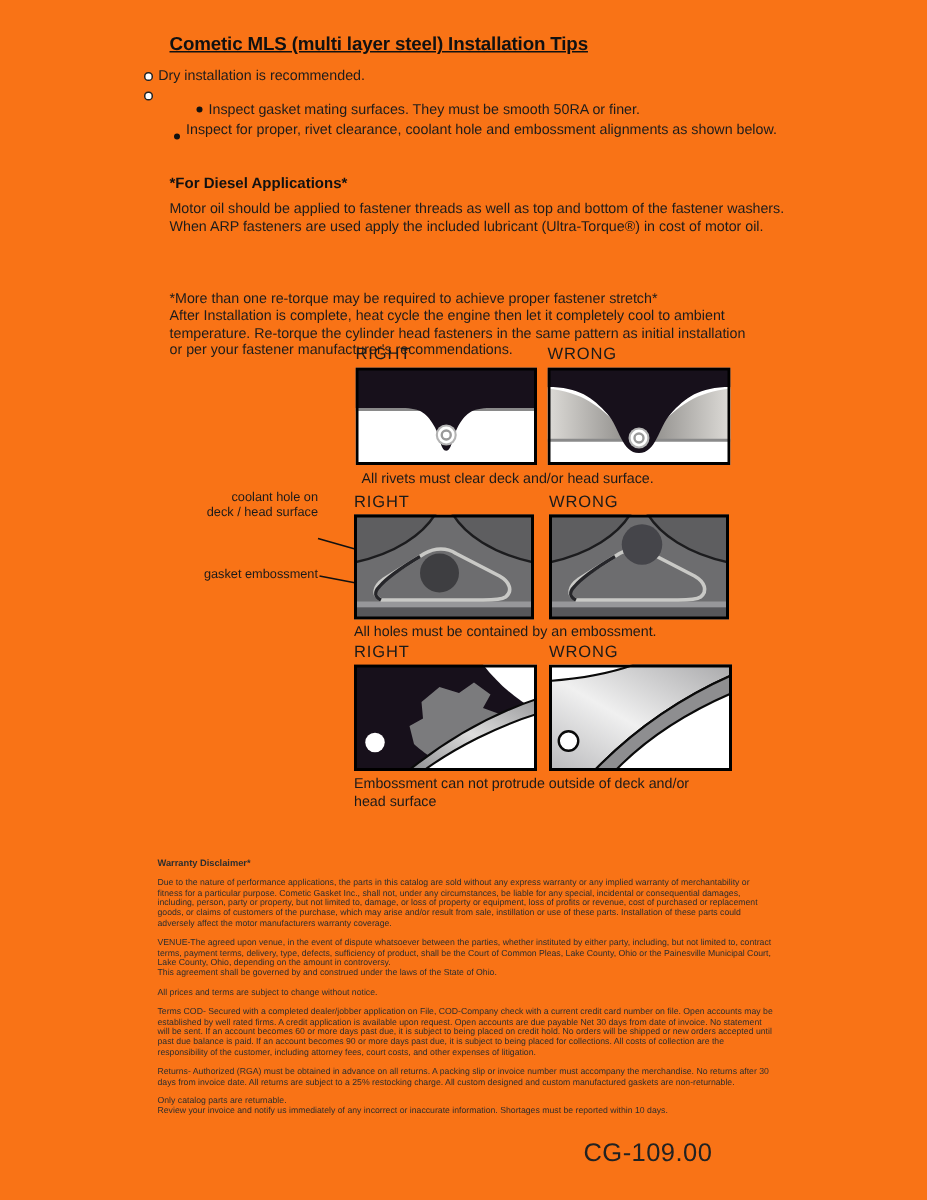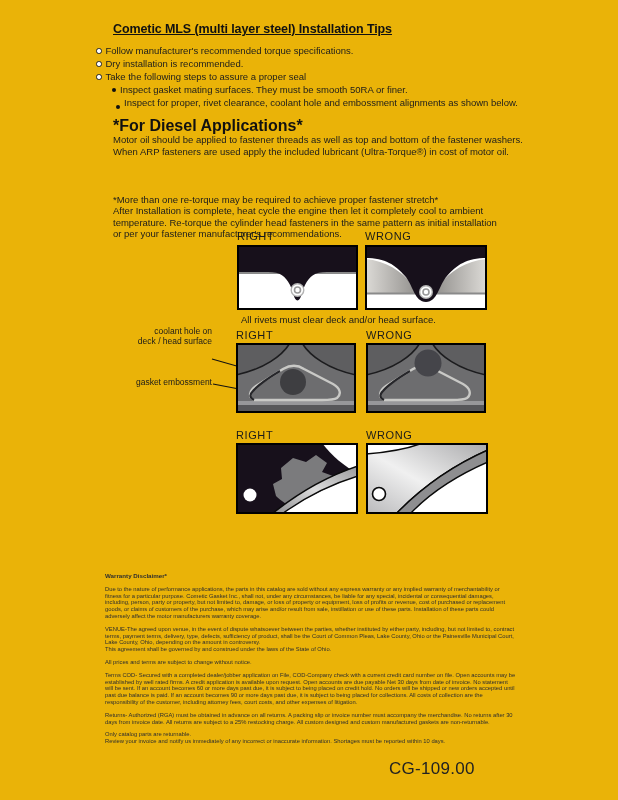--- a/index.html
+++ b/index.html
@@ -1,19 +1,19 @@
 <!DOCTYPE html>
 <html><head>
 <meta charset="utf-8">
 <style>
   html,body{margin:0;padding:0;background:#e8e8e8;}
   .page{
     position:relative;
     width:618px;height:800px;
-    background:#eab308;
+    background:#f97316;
     margin:0 auto;
     font-family:"Liberation Sans", sans-serif;
     color:#1c1c1c;
     overflow:hidden;
   }
   .abs{position:absolute;}
   .title{
     font-size:12.5px;font-weight:bold;color:#111;
     text-decoration:underline;
     letter-spacing:-0.1px;
@@ -21,21 +21,21 @@
   }
   .bullet-row{display:flex;align-items:flex-start;font-size:9.5px;line-height:13px;white-space:nowrap;}
   .marker-open{
     width:3.5px;height:3.5px;border:1px solid #222;border-radius:50%;
     margin:4px 4px 0 0;flex:0 0 auto;background:#fff;
   }
   .marker-solid{
     width:4px;height:4px;border-radius:50%;background:#111;
     margin:4.5px 4px 0 0;flex:0 0 auto;
   }
-  .h-bold{font-size:16px;font-weight:bold;color:#111;white-space:nowrap;}
+  .h-bold{font-size:10px;font-weight:bold;color:#111;white-space:nowrap;}
   .para{font-size:9.5px;line-height:11.5px;white-space:pre-line;}
   .rw-header{
     font-size:11px;letter-spacing:0.6px;color:#1a1a1a;
     white-space:nowrap;
   }
   .caption{font-size:9.5px;line-height:11.5px;color:#1a1a1a;}
   .diagram-label{font-size:8.5px;line-height:9.5px;color:#1a1a1a;text-align:right;white-space:nowrap;}
   .legal{font-size:5.8px;line-height:6.8px;color:#2e2e2e;width:412px;}
   .legal p{margin:0 0 6px 0;white-space:pre-line;}
   .legal .lg-head{font-weight:bold;margin-bottom:6px;font-size:6.2px;}
@@ -45,31 +45,26 @@
 </head>
 <body>
 
 <div class="page">
 
   <div class="abs title" style="left:113px;top:22px;">Cometic MLS (multi layer steel) Installation Tips</div>
 
   <div class="abs" style="left:96px;top:44px;">
     <div class="bullet-row">
       <span class="marker-open"></span>
-      <span>Follow manufacturer's recommended torque specifications.</span>
+      <span>Dry installation is recommended.</span>
     </div>
     <div class="bullet-row">
       <span class="marker-open"></span>
-      <span>Dry installation is recommended.</span>
-    </div>
-    <div class="bullet-row">
-      <span class="marker-open"></span>
-      <span>Take the following steps to assure a proper seal</span>
-    </div>
-    <div class="bullet-row" style="margin-left:16px;">
+    </div>
+    <div class="bullet-row" style="margin-left:35px;">
       <span class="marker-solid"></span>
       <span>Inspect gasket mating surfaces.  They must be smooth 50RA or finer.</span>
     </div>
     <div class="bullet-row" style="margin-left:20px;align-items:flex-end;">
       <span class="marker-solid"></span>
       <span>Inspect for proper, rivet clearance, coolant hole and embossment alignments as shown below.</span>
     </div>
   </div>
 
   <div class="abs h-bold" style="left:113px;top:117px;">*For Diesel Applications*</div>
@@ -150,20 +145,21 @@
     <rect x="0" y="58" width="120" height="4" fill="#97979a"></rect>
     <rect x="0" y="62" width="120" height="8" fill="#57575a"></rect>
     <path d="M0 0 H54 C46 13 28 26 0 32 Z" fill="#5e5e60" stroke="#1c1c1e" stroke-width="1.6"></path>
     <path d="M120 0 H66 C74 13 92 26 120 32 Z" fill="#5e5e60" stroke="#1c1c1e" stroke-width="1.6"></path>
     <path d="M18 57 C12 54 13 48 20 43 L47 26 C54 22 62 22 68 26 L97 41 C104 45 106 51 101 55 C98 57 92 57 86 57 Z" fill="none" stroke="#c9c9c6" stroke-width="2.4" stroke-linejoin="round"></path>
     <path d="M44 28 C34 34 22 42 17 48 C13 52 14 55 18 57" fill="none" stroke="#26262a" stroke-width="2.2"></path>
     <circle cx="62" cy="20" r="13.5" fill="#45454a"></circle>
     <rect x="1" y="1" width="118" height="68" fill="none" stroke="#000" stroke-width="2"></rect>
   </svg>
 
+  <div class="abs caption" style="left:236px;top:416px;width:270px;">All holes must be contained by an embossment.</div>
 
   <div class="abs rw-header" style="left:236px;top:429px;width:122px;">RIGHT</div>
   <div class="abs rw-header" style="left:366px;top:429px;width:122px;">WRONG</div>
 
   <svg class="abs" style="left:236px;top:443px;" width="122" height="71" viewBox="0 0 122 71">
     <defs>
       <linearGradient id="r3band" x1="0" y1="1" x2="1" y2="0">
         <stop offset="0" stop-color="#8d8d8f"></stop>
           <stop offset="0.5" stop-color="#dcdcdc"></stop>
           <stop offset="1" stop-color="#9a9a9c"></stop>
@@ -186,20 +182,21 @@
           <stop offset="1" stop-color="#a9a9ab"></stop>
       </linearGradient>
     </defs>
     <rect width="122" height="71" fill="#ffffff"></rect>
     <path d="M0 11 C26 9 46 4 57 0 H122 V7 C88 22 56 44 30 71 H0 Z" fill="url(#r3w)" stroke="#0a0a0a" stroke-width="1.4"></path>
     <path d="M30 71 C56 44 88 22 122 7 L122 19 C92 32 64 50 44 71 Z" fill="#8e8e90" stroke="#0a0a0a" stroke-width="1.4"></path>
     <circle cx="13" cy="51" r="6.5" fill="#ffffff" stroke="#0a0a0a" stroke-width="1.6"></circle>
     <rect x="1" y="1" width="120" height="69" fill="none" stroke="#000" stroke-width="2"></rect>
   </svg>
 
+  <div class="abs caption" style="left:236px;top:517px;width:232px;">Embossment can not protrude outside of deck and/or head surface</div>
 
   <div class="abs legal" style="left:105px;top:573px;">
     <p class="lg-head">Warranty Disclaimer*</p>
     <p>Due to the nature of performance applications, the parts in this catalog are sold without any express warranty or any implied warranty of merchantability or fitness for a particular purpose.  Cometic Gasket Inc., shall not, under any circumstances, be liable for any special, incidental or consequential damages, including, person, party or property, but not limited to, damage, or loss of property or equipment, loss of profits or revenue, cost of purchased or replacement goods, or claims of customers of the purchase, which may arise and/or result from sale, instillation or use of these parts.  Installation of these parts could adversely affect the motor manufacturers warranty coverage.</p>
     <p>VENUE-The agreed upon venue, in the event of dispute whatsoever between the parties, whether instituted by either party, including, but not limited to, contract terms, payment terms, delivery, type, defects, sufficiency of product, shall be the Court of Common Pleas, Lake County, Ohio or the Painesville Municipal Court, Lake County, Ohio, depending on the amount in controversy.
 This agreement shall be governed by and construed under the laws of the State of Ohio.</p>
     <p>All prices and terms are subject to change without notice.</p>
     <p>Terms COD- Secured with a completed dealer/jobber application on File, COD-Company check with a current credit card number on file.  Open accounts may be established by well rated firms.  A credit application is available upon request.  Open accounts are due payable Net 30 days from date of invoice.  No statement will be sent.  If an account becomes 60 or more days past due, it is subject to being placed on credit hold.  No orders will be shipped or new orders accepted until past due balance is paid.  If an account becomes 90 or more days past due, it is subject to being placed for collections.  All costs of collection are the responsibility of the customer, including attorney fees, court costs, and other expenses of litigation.</p>
     <p>Returns- Authorized (RGA) must be obtained in advance on all returns.  A packing slip or invoice number must accompany the merchandise.  No returns after 30 days from invoice date.  All returns are subject to a 25% restocking charge.  All custom designed and custom manufactured gaskets are non-returnable.</p>
     <p>Only catalog parts are returnable.

